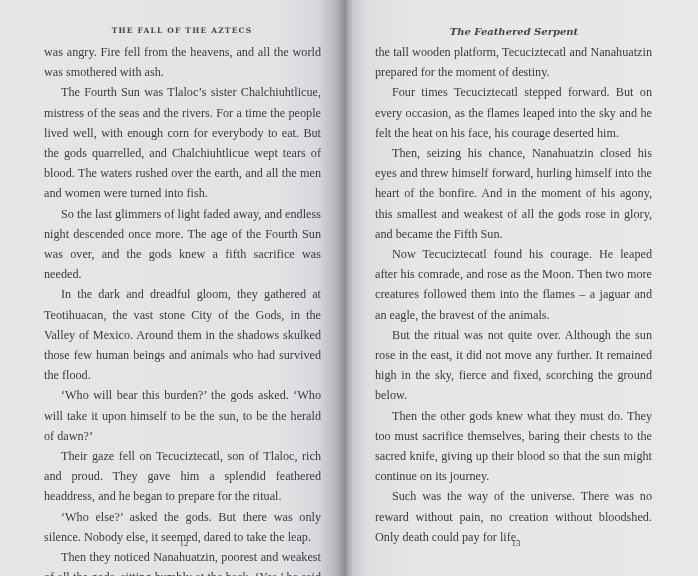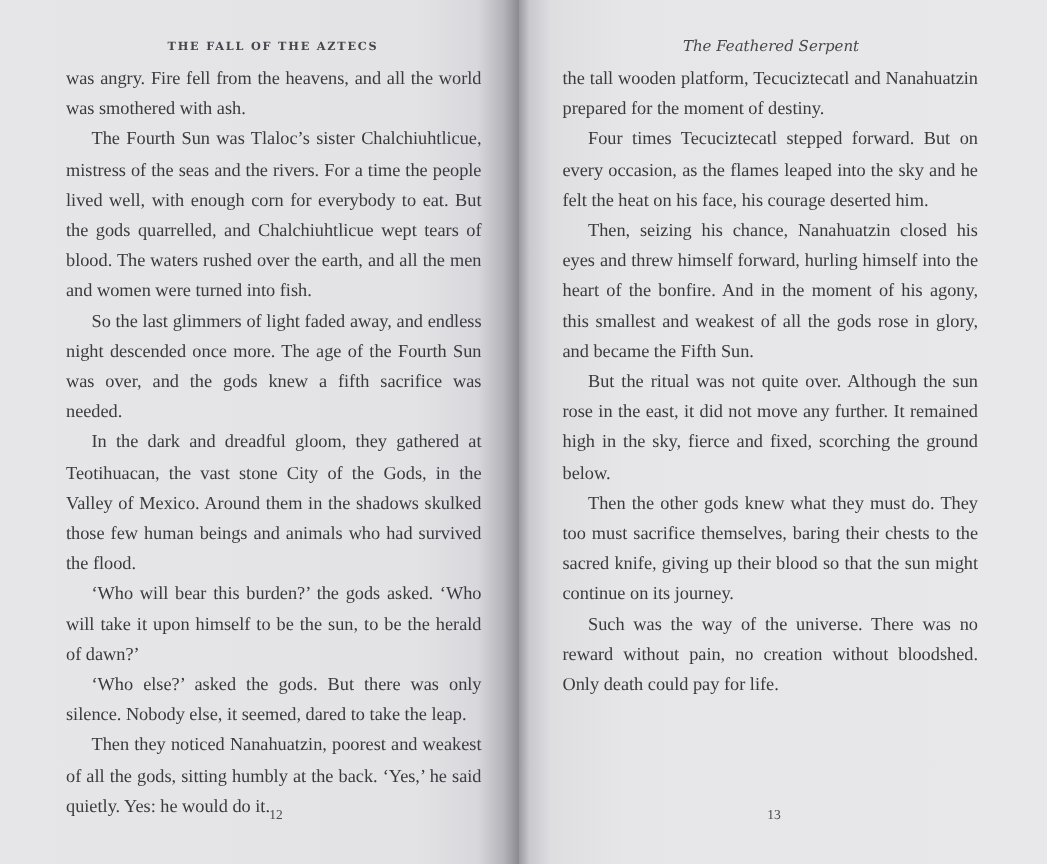--- a/index.html
+++ b/index.html
@@ -45,20 +45,21 @@
       font-variant: small-caps;
       text-transform: uppercase;
       font-weight: bold;
     }
     .page-right .running-head {
       left: 30px;
       width: 276px;
       font-style: italic;
       font-size: 10px;
       letter-spacing: 0;
+      font-weight: bold;
     }
     .body-text {
       position: absolute;
       top: 42px;
       font-family: "Liberation Serif", "DejaVu Serif", serif;
       font-size: 12.2px;
       line-height: 20.2px;
       text-align: justify;
     }
     .page-left .body-text {
@@ -95,33 +96,35 @@
 <div class="spread">
 
   <div class="page page-left">
     <div class="running-head">The Fall of the Aztecs</div>
     <div class="body-text">
       <p class="noindent">was angry. Fire fell from the heavens, and all the world was smothered with ash.</p>
       <p>The Fourth Sun was Tlaloc’s sister Chalchiuhtlicue, mistress of the seas and the rivers. For a time the people lived well, with enough corn for everybody to eat. But the gods quarrelled, and Chalchiuhtlicue wept tears of blood. The waters rushed over the earth, and all the men and women were turned into fish.</p>
       <p>So the last glimmers of light faded away, and endless night descended once more. The age of the Fourth Sun was over, and the gods knew a fifth sacrifice was needed.</p>
       <p>In the dark and dreadful gloom, they gathered at Teoti­huacan, the vast stone City of the Gods, in the Valley of Mexico. Around them in the shadows skulked those few human beings and animals who had survived the flood.</p>
       <p>‘Who will bear this burden?’ the gods asked. ‘Who will take it upon himself to be the sun, to be the herald of dawn?’</p>
+      <p>Their gaze fell on Tecuciztecatl, son of Tlaloc, rich and proud. They gave him a splendid feathered headdress, and he began to prepare for the ritual.</p>
       <p>‘Who else?’ asked the gods. But there was only silence. Nobody else, it seemed, dared to take the leap.</p>
       <p>Then they noticed Nanahuatzin, poorest and weakest of all the gods, sitting humbly at the back. ‘Yes,’ he said quietly. Yes: he would do it.</p>
 
     </div>
     <div class="folio">12</div>
   </div>
 
   <div class="page page-right">
     <div class="running-head">The Feathered Serpent</div>
     <div class="body-text">
       <p class="noindent">the tall wooden platform, Tecuciztecatl and Nanahuatzin prepared for the moment of destiny.</p>
       <p>Four times Tecuciztecatl stepped forward. But on every occasion, as the flames leaped into the sky and he felt the heat on his face, his courage deserted him.</p>
       <p>Then, seizing his chance, Nanahuatzin closed his eyes and threw himself forward, hurling himself into the heart of the bonfire. And in the moment of his agony, this small­est and weakest of all the gods rose in glory, and became the Fifth Sun.</p>
+      <p>Now Tecuciztecatl found his courage. He leaped after his comrade, and rose as the Moon. Then two more crea­tures followed them into the flames – a jaguar and an eagle, the bravest of the animals.</p>
       <p>But the ritual was not quite over. Although the sun rose in the east, it did not move any further. It remained high in the sky, fierce and fixed, scorching the ground below.</p>
       <p>Then the other gods knew what they must do. They too must sacrifice themselves, baring their chests to the sacred knife, giving up their blood so that the sun might continue on its journey.</p>
       <p>Such was the way of the universe. There was no reward without pain, no creation without bloodshed. Only death could pay for life.</p>
 
     </div>
     <div class="folio">13</div>
   </div>
 
 </div>
 

